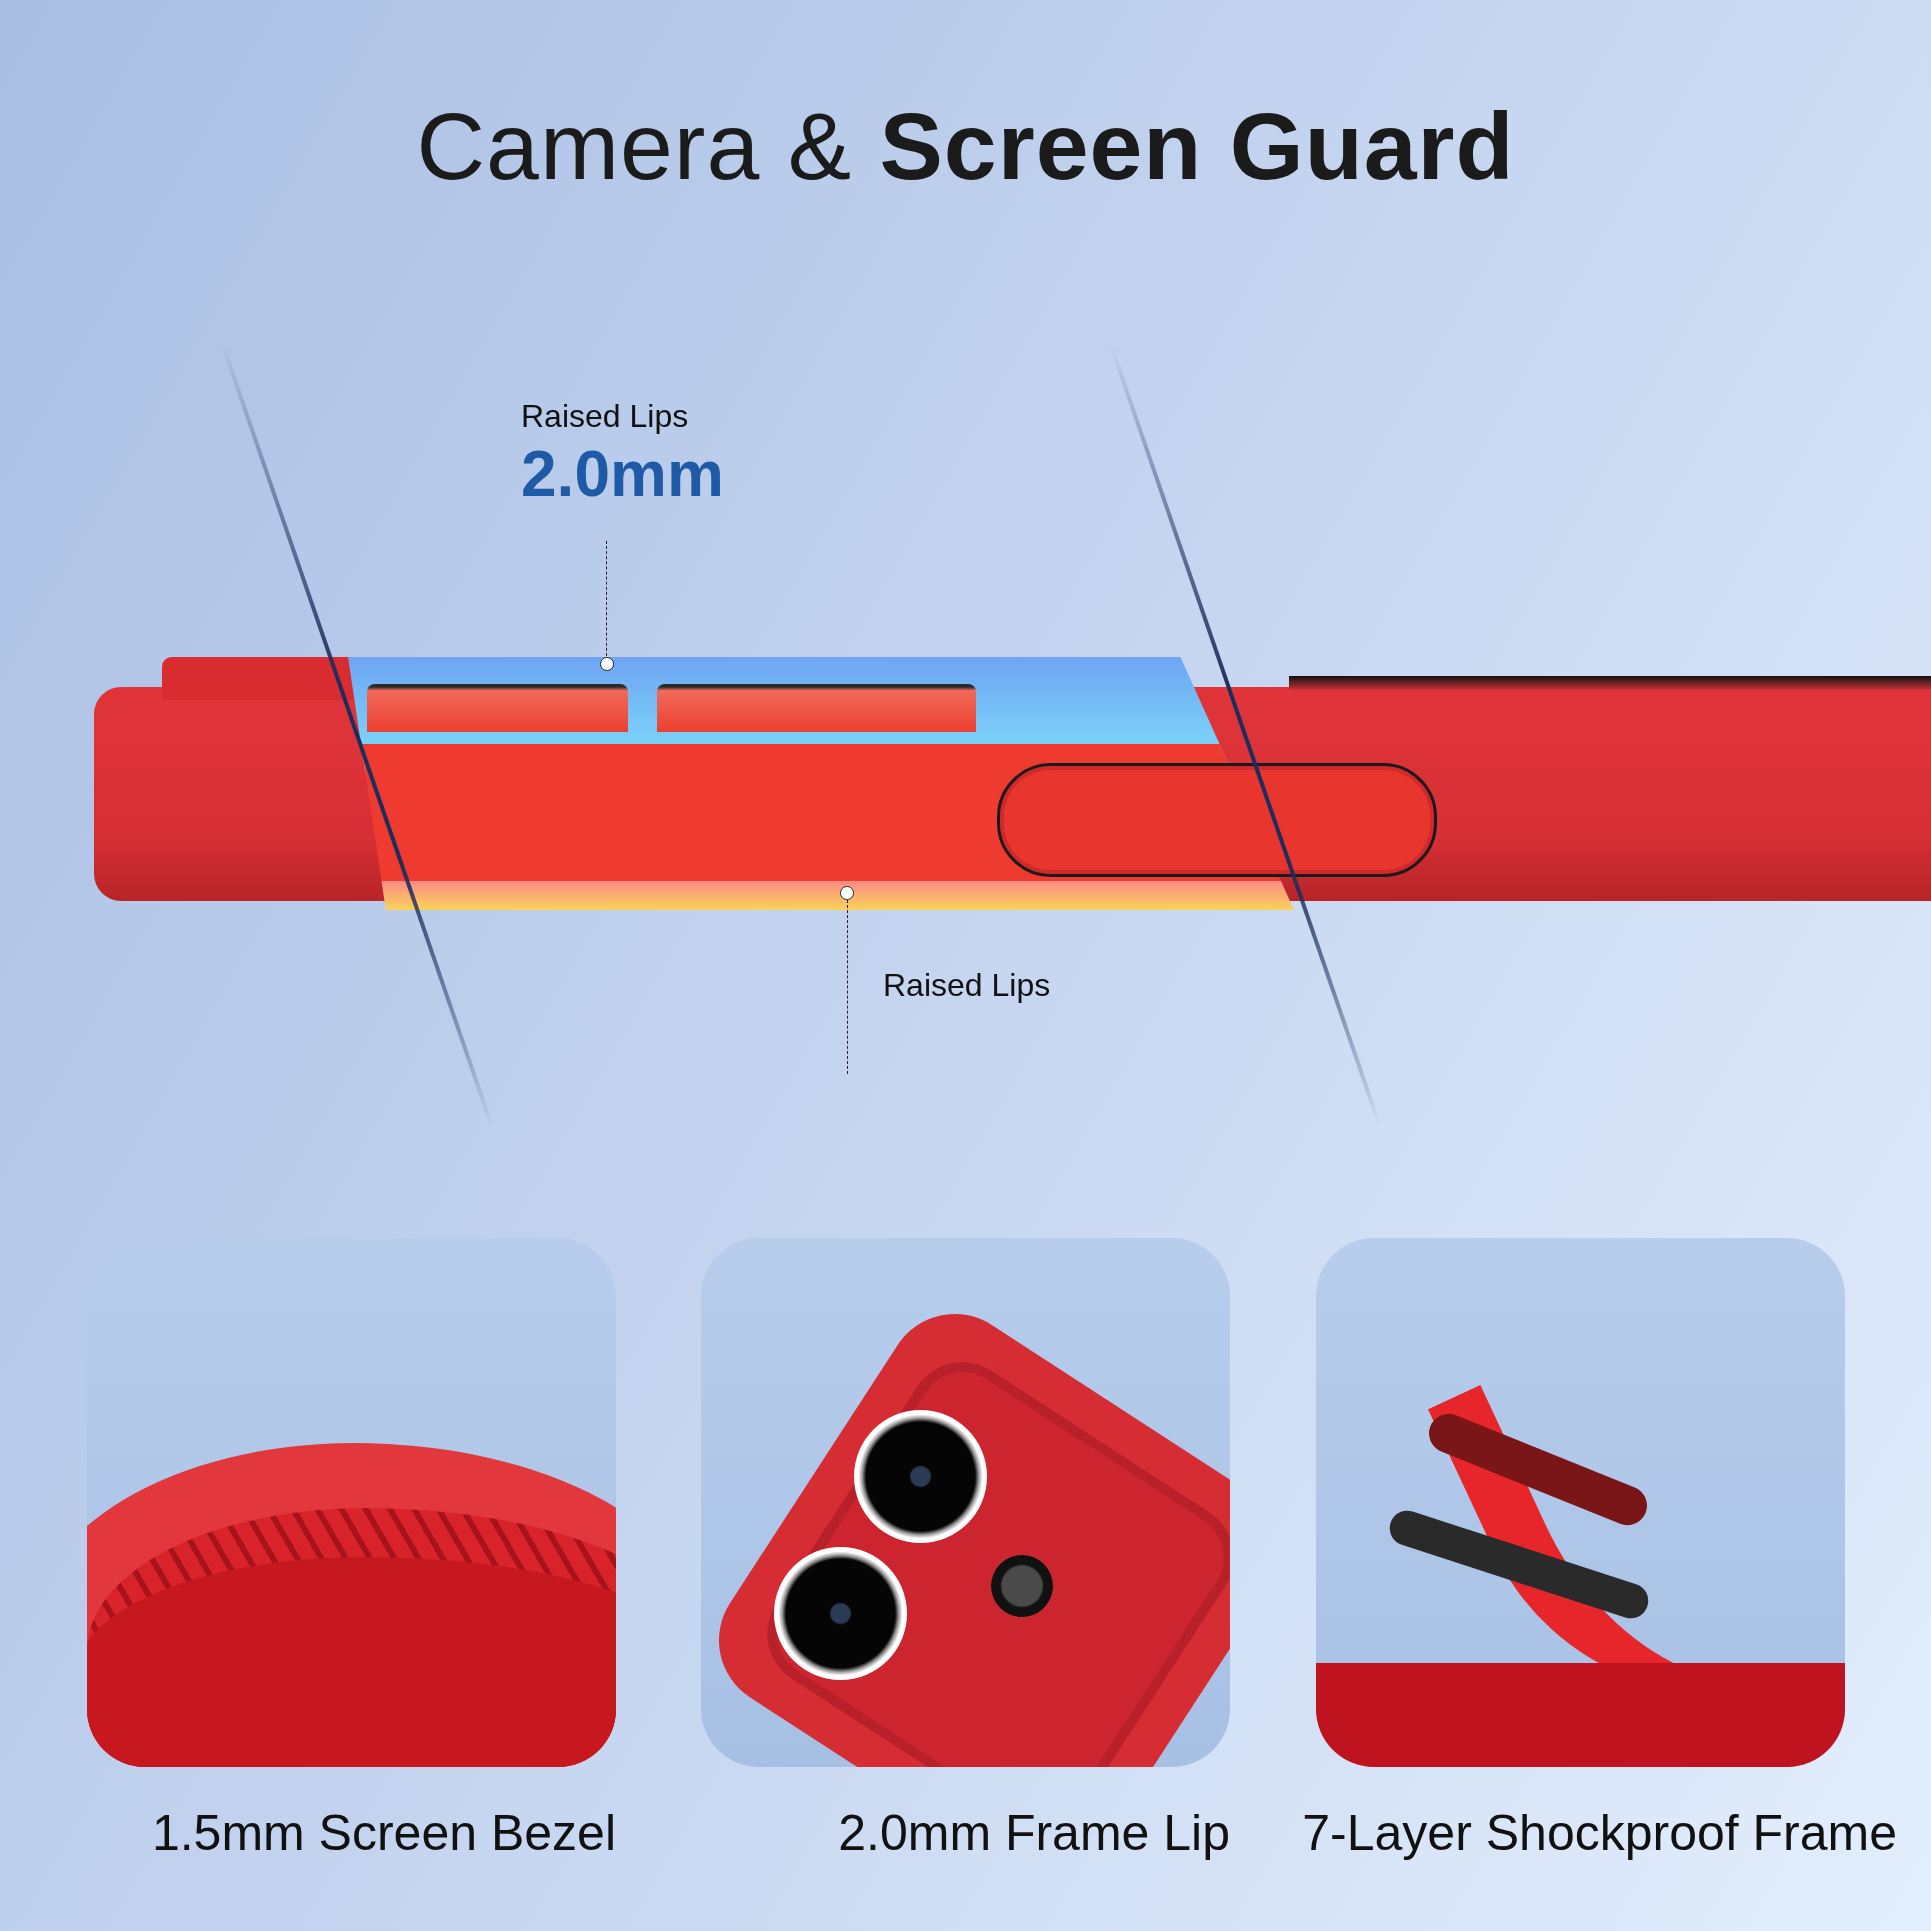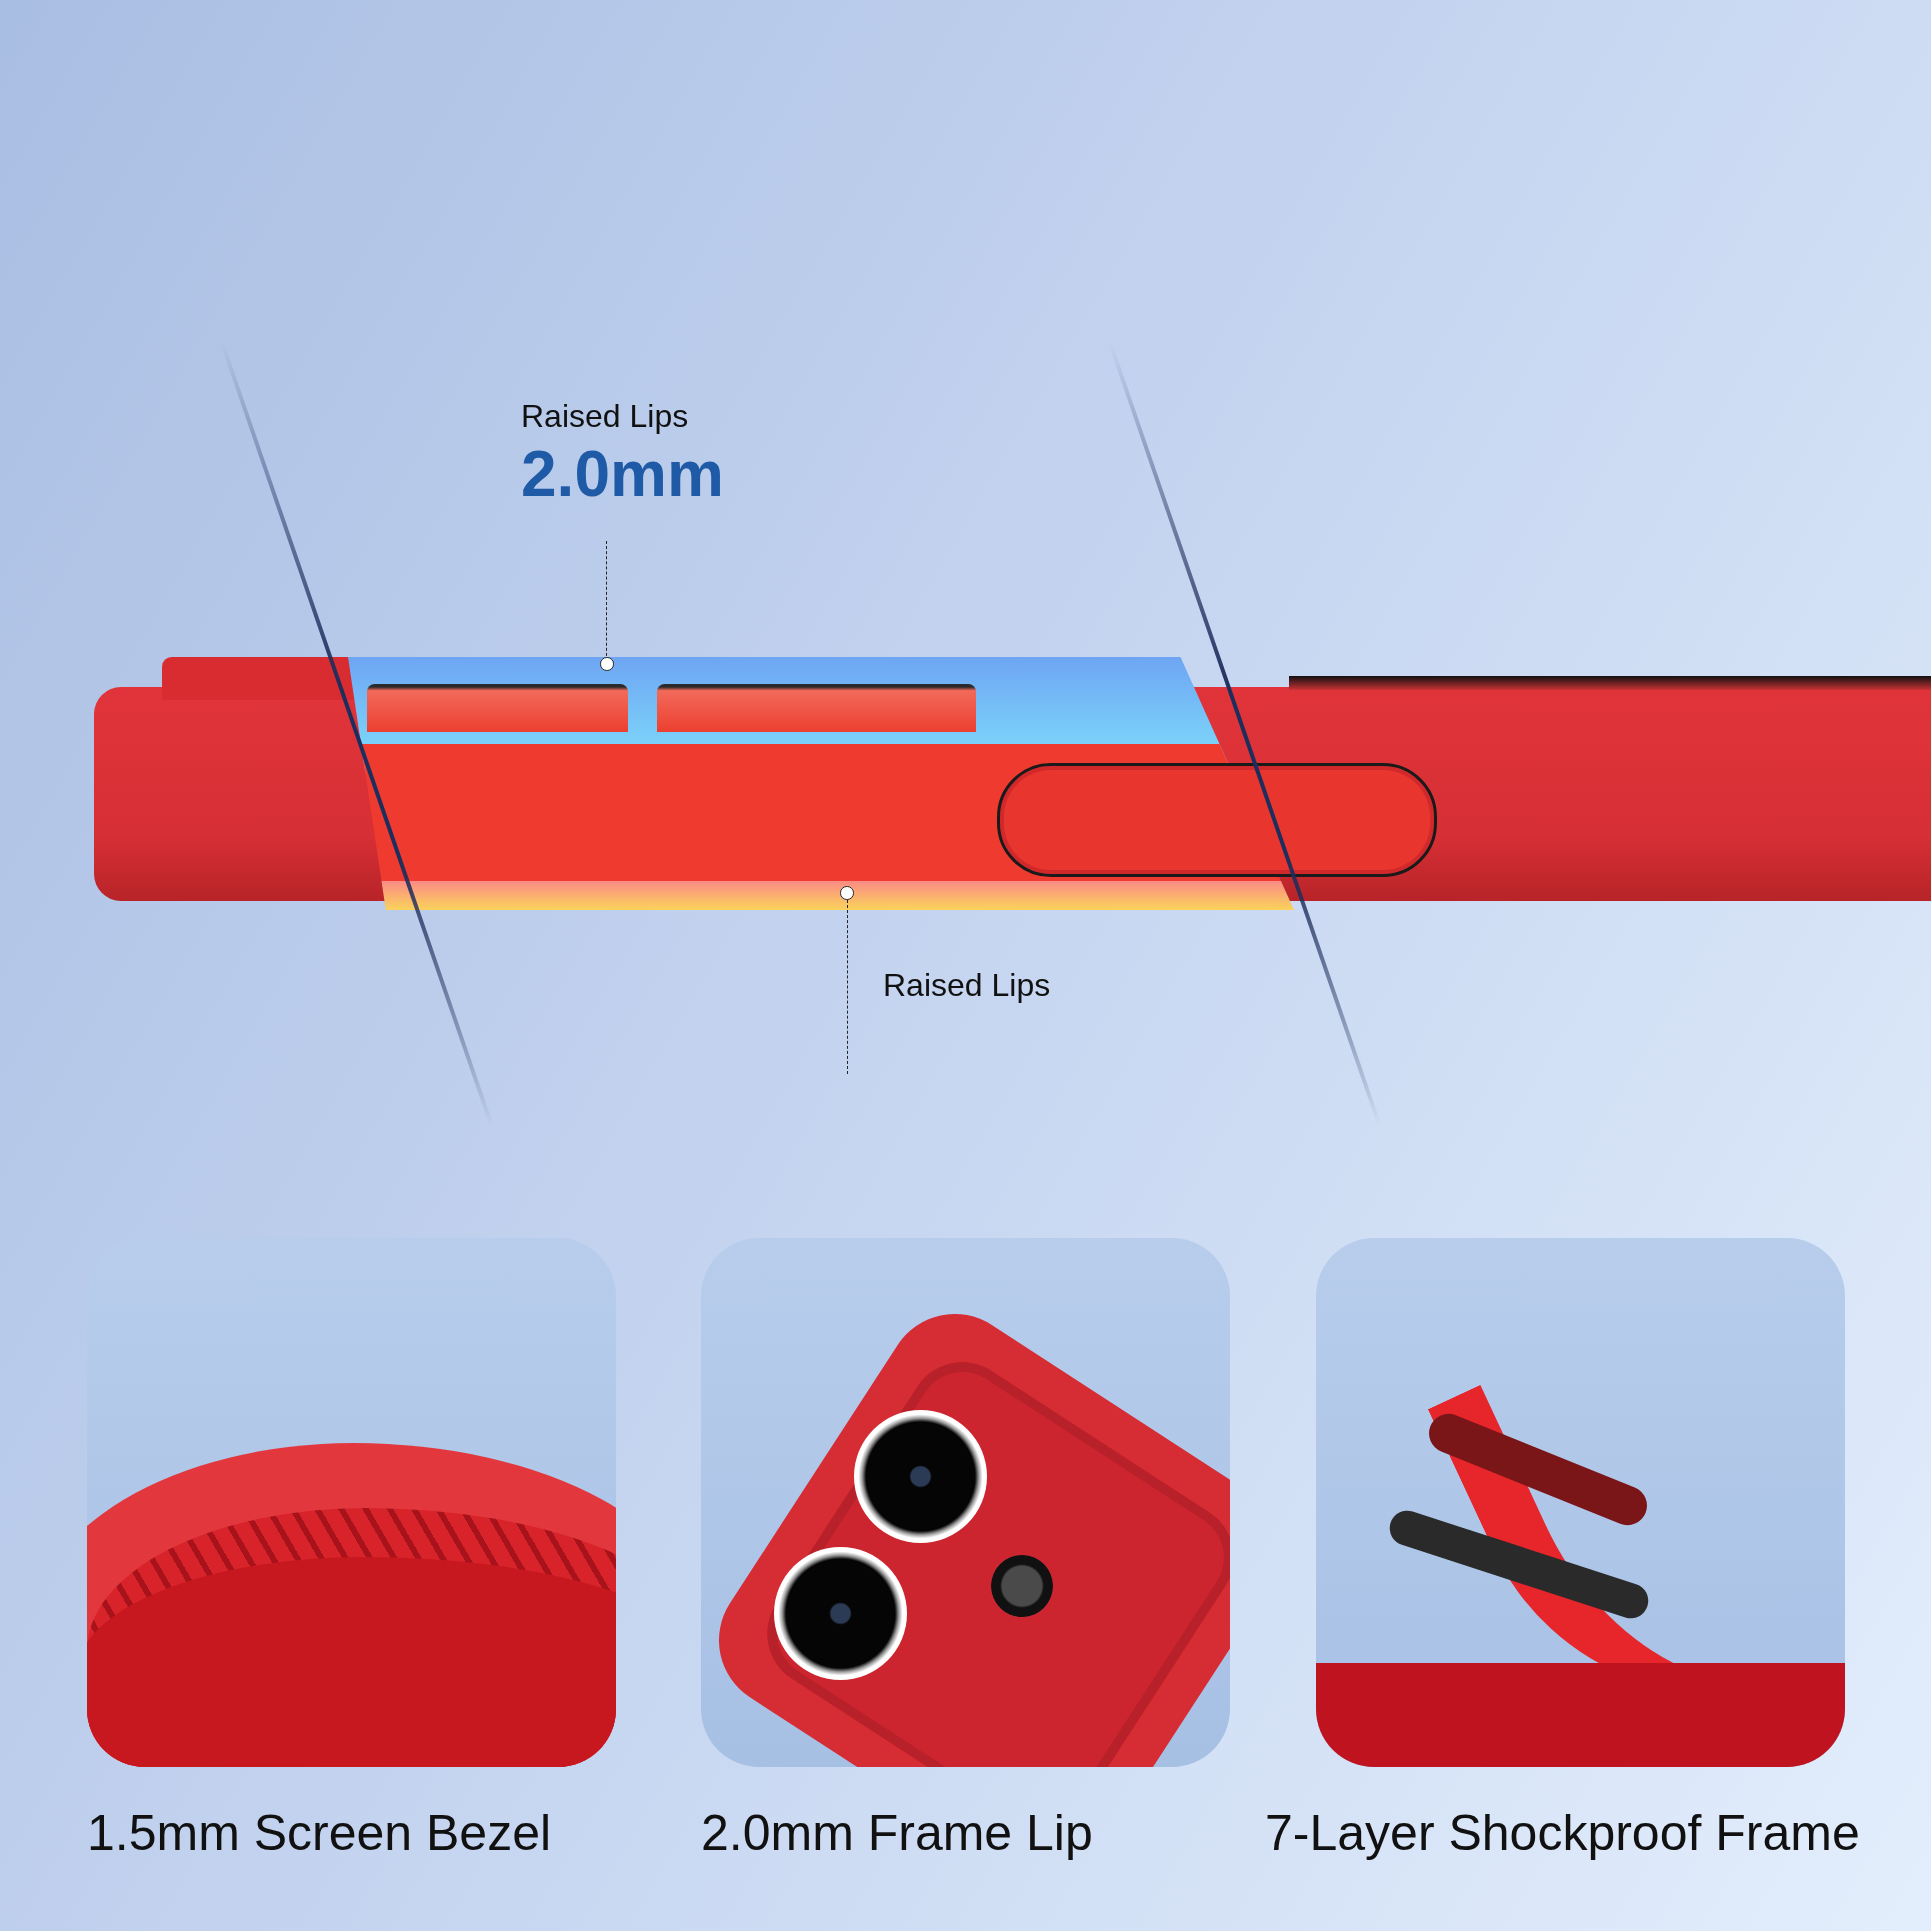--- a/index.html
+++ b/index.html
@@ -23,37 +23,40 @@
   .cut .sky{position:absolute;left:0;top:0;width:100%;height:116px;background:linear-gradient(to bottom,#6ea5f3,#7fe0fb);}
   .cut .body{position:absolute;left:0;top:87px;width:100%;height:137px;background:#ef3a2f;}
   .cut .lens1,.cut .lens2{position:absolute;top:27px;height:48px;background:linear-gradient(to bottom,#2a2a2a 6%,#f26a5a 14%,#ec3f30);border-radius:7.7px 7.7px 0 0;}
   .cut .yellow{position:absolute;left:0;top:224px;width:100%;height:29px;background:linear-gradient(to bottom,#fb8b86,#fad35a);}
   .button{position:absolute;left:997px;top:763px;width:434px;height:108px;border-radius:54px;border:3.9px solid #1a1a1a;background:#e8352e;box-shadow:inset 0 0 0 3.9px #d1282c;}
   .top-edge{position:absolute;left:1289px;top:676px;width:642px;height:13.5px;background:linear-gradient(to bottom,#111,#c93235);}
   
   .card{position:absolute;top:1238px;width:529px;height:529px;border-radius:58px;overflow:hidden;
     background:linear-gradient(to bottom,#b8cdec,#a6c0e4);}
   .card1{left:87px;} .card2{left:701px;} .card3{left:1316px;}
-  .caption{position:absolute;top:1804px;font-size:50px;color:#111;text-align:left;}
+  .caption{position:absolute;top:1804px;font-size:50px;color:#111;text-align:right;}
   .bezel-arc{position:absolute;left:-58px;top:205px;width:676px;height:483px;border-radius:48% 52% 0 0/40% 40% 0 0;background:#e2383d;}
   .bezel-inner{position:absolute;left:0px;top:270px;width:618px;height:406px;border-radius:45% 55% 0 0/35% 35% 0 0;background:
     repeating-linear-gradient(60deg,#a8131b 0 5.8px,#d8232a 5.8px 21px);}
   .bezel-pad{position:absolute;left:-9.7px;top:319px;width:637px;height:386px;border-radius:45% 55% 0 0/30% 30% 0 0;background:#c8181f;}
   .cam-plate{position:absolute;left:77px;top:135px;width:444px;height:444px;border-radius:68px;background:#d62c34;transform:rotate(33deg);}
   .cam-plate2{position:absolute;left:116px;top:174px;width:367px;height:367px;border-radius:54px;background:#cc2530;transform:rotate(33deg);box-shadow:inset 0 0 0 9.7px #b8202a;}
   .lens{position:absolute;width:133px;height:133px;border-radius:50%;background:radial-gradient(circle at 50% 50%,#2c3b55 0 10%,#050505 12% 58%,#9a9a9a 62%,#fff 66% 74%,#222 76%);}
   .flash{position:absolute;width:62px;height:62px;border-radius:50%;background:radial-gradient(circle,#4a4a4a 0 45%,#111 50% 70%,#999 75%);}
   .layer{position:absolute;border-radius:29px;}
   .fabric{position:absolute;left:0;top:425px;width:100%;height:106px;background:#bf1420;}
 </style>
 </head>
 <body>
 
 <div class="canvas">
 
+  <div class="title">
+    <span class="light">Camera &amp; </span><span class="bold">Screen Guard</span>
+  </div>
 
   <div class="phone-back"></div>
   <div class="cam-step"></div>
   <div class="top-edge"></div>
   <div class="cut">
     <div class="sky"></div>
     <div class="lens1" style="left:19.3px;width:261px;"></div>
     <div class="lens2" style="left:309px;width:319px;"></div>
     <div class="body"></div>
     <div class="yellow"></div>

